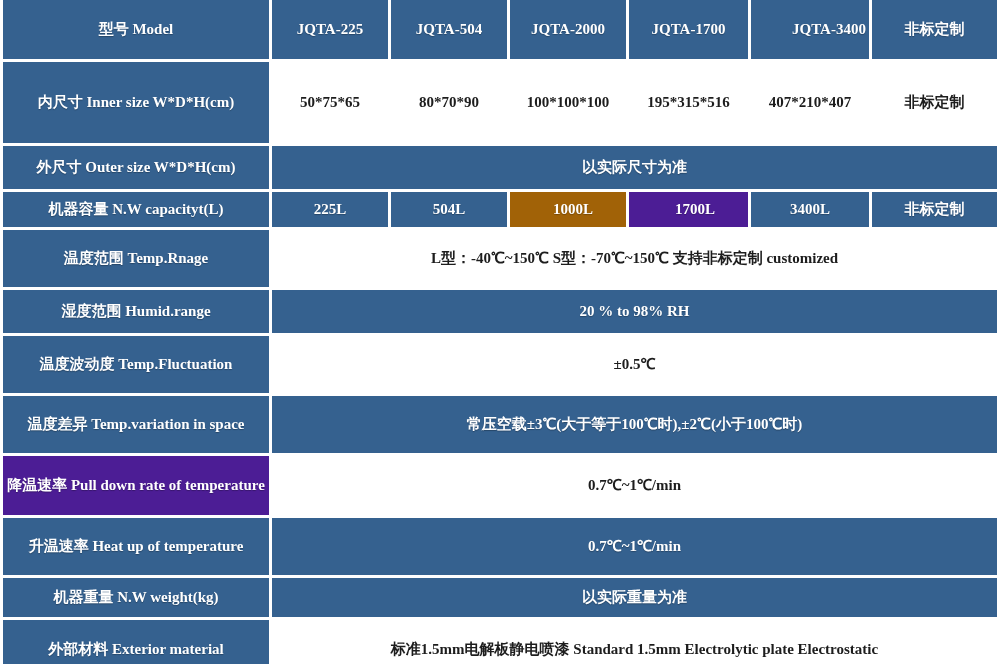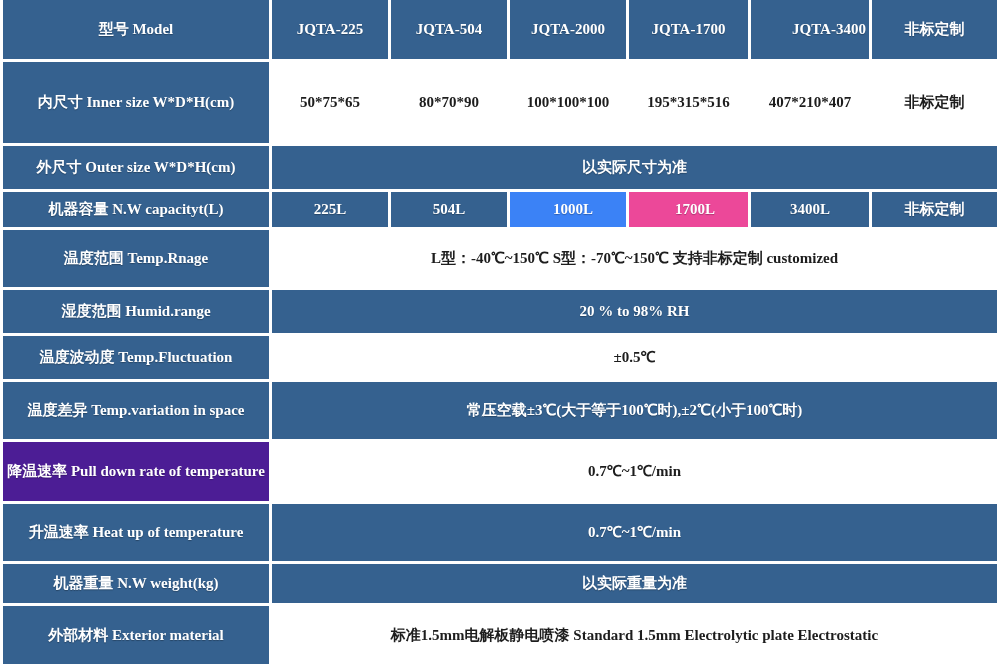--- a/index.html
+++ b/index.html
@@ -71,21 +71,21 @@
   col.c-m5    { width: 121px; }
   col.c-m6    { width: 128px; }
 
   
   tr.r-model   td { height: 62px; }
   tr.r-inner   td { height: 84px; }
   tr.r-outer   td { height: 46px; }
   tr.r-cap     td { height: 38px; }
   tr.r-temp    td { height: 60px; }
   tr.r-humid   td { height: 46px; }
-  tr.r-fluct   td { height: 46px; margin-left: 46px; }
+  tr.r-fluct   td { height: 60px; margin-left: 46px; }
   tr.r-var     td { height: 60px; }
   tr.r-pull    td { height: 62px; }
   tr.r-heat    td { height: 60px; }
   tr.r-weight  td { height: 42px; }
   tr.r-ext     td { height: 62px; vertical-align: top; padding-top: 7px; }
 
   tr.r-ext td.lbl {
     vertical-align: middle;
     padding-top: 2px;
   }
@@ -130,22 +130,22 @@
 
     <tr class="r-outer">
       <td class="lbl" style="background: rgb(53, 97, 143); border-right-color: rgb(255, 255, 255); border-bottom-color: rgb(255, 255, 255); border-left-color: rgb(255, 255, 255);">外尺寸 Outer size W*D*H(cm)</td>
       <td class="blue" colspan="6" style="background: rgb(53, 97, 143); border-right-color: rgb(255, 255, 255); border-bottom-color: rgb(255, 255, 255);">以实际尺寸为准</td>
     </tr>
 
     <tr class="r-cap">
       <td class="lbl" style="background: rgb(53, 97, 143); border-right-color: rgb(255, 255, 255); border-bottom-color: rgb(255, 255, 255); border-left-color: rgb(255, 255, 255);">机器容量 N.W capacityt(L)</td>
       <td class="blue" style="background: rgb(53, 97, 143); border-right-color: rgb(255, 255, 255); border-bottom-color: rgb(255, 255, 255);">225L</td>
       <td class="blue" style="background: rgb(53, 97, 143); border-right-color: rgb(255, 255, 255); border-bottom-color: rgb(255, 255, 255);">504L</td>
-      <td class="blue" style="background: #3b82f6; border-right-color: rgb(255, 255, 255); border-bottom-color: rgb(255, 255, 255); padding-left: 13px;">1000L</td>
-      <td class="blue" style="background: #ec4899; border-right-color: rgb(255, 255, 255); border-bottom-color: rgb(255, 255, 255); padding-left: 16px;">1700L</td>
+      <td class="blue" style="background: #a16207; border-right-color: rgb(255, 255, 255); border-bottom-color: rgb(255, 255, 255); padding-left: 13px;">1000L</td>
+      <td class="blue" style="background: #4c1d95; border-right-color: rgb(255, 255, 255); border-bottom-color: rgb(255, 255, 255); padding-left: 16px;">1700L</td>
       <td class="blue" style="background: rgb(53, 97, 143); border-right-color: rgb(255, 255, 255); border-bottom-color: rgb(255, 255, 255);">3400L</td>
       <td class="blue" style="background: rgb(53, 97, 143); border-right-color: rgb(255, 255, 255); border-bottom-color: rgb(255, 255, 255);">非标定制</td>
     </tr>
 
     <tr class="r-temp">
       <td class="lbl" style="background: rgb(53, 97, 143); border-right-color: rgb(255, 255, 255); border-bottom-color: rgb(255, 255, 255); border-left-color: rgb(255, 255, 255);">温度范围 Temp.Rnage</td>
       <td class="white wide-val" colspan="6" style="border-right-color: rgb(255, 255, 255); border-bottom-color: rgb(255, 255, 255);">L型：-40℃~150℃   S型：-70℃~150℃  支持非标定制 customized</td>
     </tr>
 
     <tr class="r-humid">

